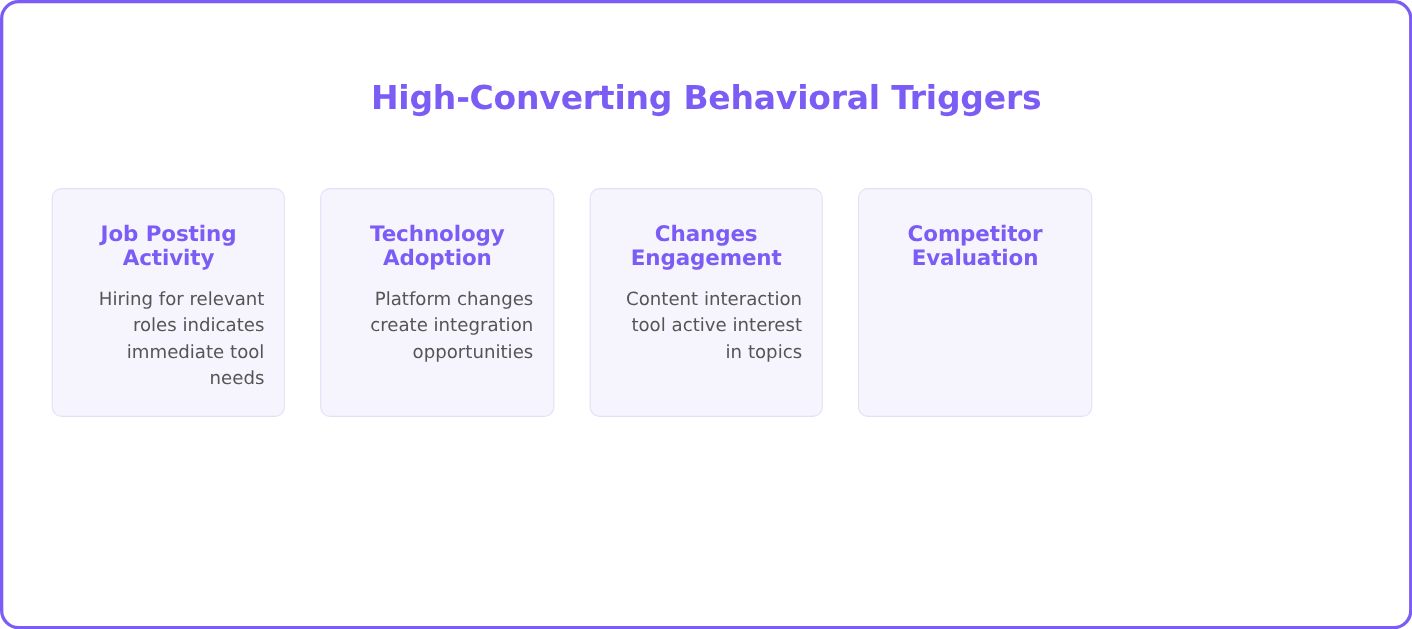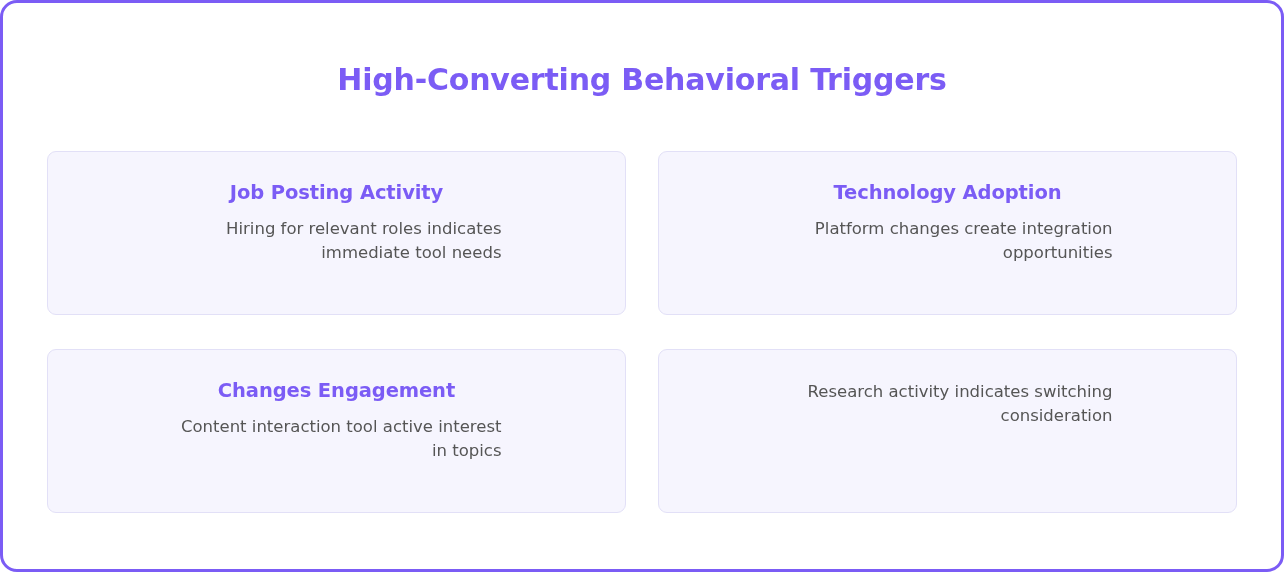--- a/index.html
+++ b/index.html
@@ -22,27 +22,27 @@
     border-radius: 17px;
     background: #ffffff;
     padding: 0;
   }
   .title {
     text-align: center;
     color: #7b5cf5;
     font-size: 30px;
     font-weight: bold;
     letter-spacing: -0.2px;
-    margin: 8px;
+    margin: 18px;
     padding-top: 54px;
     line-height: 1.0;
   }
   .grid {
     display: grid;
-    grid-template-columns: repeat(2, 1fr);
+    grid-template-columns: repeat(5, 1fr);
     column-gap: 32px;
     row-gap: 34px;
     margin: 0 auto;
     padding: 48px 44px 0 44px;
     box-sizing: border-box;
     width: 1278px;
   }
   .card {
     box-sizing: border-box;
     background: #f6f5fe;
@@ -93,17 +93,17 @@
       <div class="card-title">Technology Adoption</div>
       <div class="card-desc">Platform changes create integration opportunities</div>
     </div>
 
     <div class="card">
       <div class="card-title">Changes Engagement</div>
       <div class="card-desc">Content interaction tool active interest in topics</div>
     </div>
 
     <div class="card">
-      <div class="card-desc">Research activity indicates switching consideration</div>
+      <div class="card-title">Competitor Evaluation</div>
     </div>
 
   </div>
 </div>
 
 </body></html>

